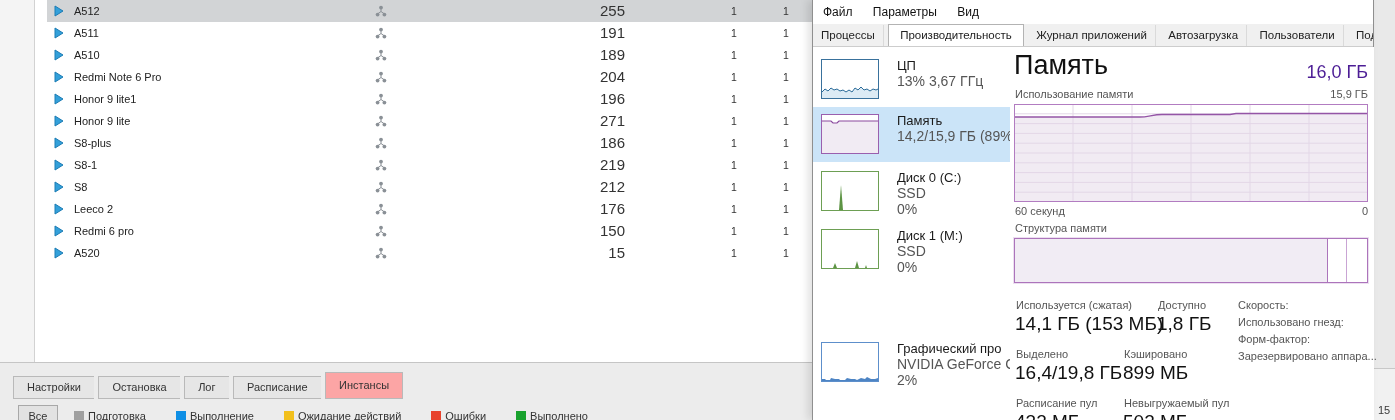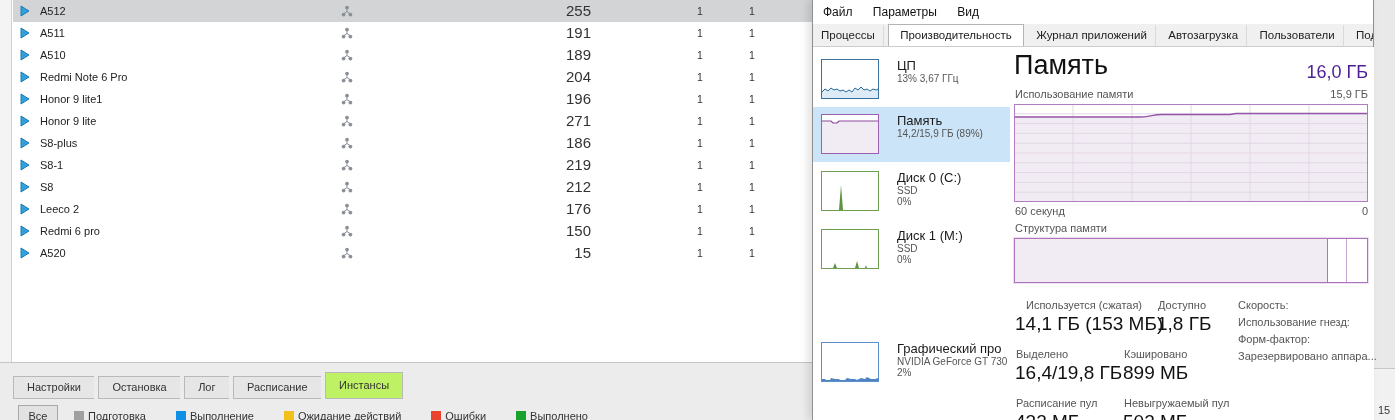--- a/index.html
+++ b/index.html
@@ -1,18 +1,18 @@
 <!DOCTYPE html>
 <html><head>
 <meta charset="utf-8">
 <style>
   * { margin:0; padding:0; box-sizing:border-box; }
   body { width:1395px; height:420px; overflow:hidden; position:relative;
          font-family:"Liberation Sans", sans-serif; background:#fff; color:#222; }
-  .abs { position:absolute; }
+  .abs { position:absolute;padding-left:34px; }
 
   
   #left-app { left:0; top:0; width:1395px; height:420px; background:#fff; }
   #left-gutter { left:0; top:0; width:12px; height:362px; background:#f4f4f4; border-right:1px solid #d2d2d2; }
   #scroll-frag { left:789px; top:0; width:15px; height:11px; background:#c9c9c9; }
 
   #device-list { left:13px; top:0; width:800px; }
   .dev-row { position:relative; height:22px; line-height:22px; font-size:11px; color:#222; }
   .dev-row.active { background:#d2d4d6; }
   .dev-row .play-ic { position:absolute; left:7px; top:5px; width:10px; height:12px; }
@@ -20,21 +20,21 @@
   .dev-row .tree-ic { position:absolute; left:328px; top:5px; width:12px; height:12px; }
   .dev-row .cnt { position:absolute; left:528px; width:50px; text-align:right; font-size:15px; color:#333; }
   .dev-row .c1 { position:absolute; left:672px; width:30px; text-align:center; font-size:10.5px; color:#333; }
   .dev-row .c2 { position:absolute; left:724px; width:30px; text-align:center; font-size:10.5px; color:#333; }
 
   #bottom-panel { left:0; top:362px; width:813px; height:58px; background:#ececec; border-top:1px solid #c5c5c5; }
   #left-tabs { position:absolute; left:13px; top:11px; height:24px; }
   .ltab { display:inline-block; padding:4px 13px 5px; font-size:11px; color:#333; background:#e6e6e6;
           border:1px solid #b9b9b9; border-right:none; vertical-align:bottom; }
   .ltab:last-child { border-right:1px solid #b9b9b9; }
-  .ltab.active { background:#bef264; padding-top:6px; padding-bottom:7px; margin-top:-2px; border-right:1px solid #b9b9b9; }
+  .ltab.active { background:#fca5a5; padding-top:6px; padding-bottom:7px; margin-top:-2px; border-right:1px solid #b9b9b9; }
   #left-legend { position:absolute; left:18px; top:42px; height:22px; white-space:nowrap; font-size:11px; color:#333; }
   #all-btn { display:inline-block; width:40px; height:22px; line-height:20px; text-align:center;
              background:#e2e2e2; border:1px solid #a8a8a8; margin-right:16px; font-size:11px; }
   .leg-item { display:inline-block; margin-right:30px; }
   .leg-sq { display:inline-block; width:10px; height:10px; margin-right:4px; vertical-align:-1px; }
 
   #right-strip { left:1374px; top:0; width:21px; height:420px; background:#e9e9e9; }
   #right-strip .band { position:absolute; left:0; top:368px; width:21px; height:52px; background:#f1f1f1; border-top:1px solid #c8c8c8; }
   #corner-text { position:absolute; left:4px; top:404px; font-size:11px; color:#3a3a3a; }
 
@@ -48,21 +48,21 @@
                  border-bottom:1px solid #cdcdcd; white-space:nowrap; overflow:hidden; }
   .tm-tab { display:inline-block; padding:4px 8px 5px; font-size:11.5px; color:#222; border-right:1px solid #dadada; }
   .tm-tab.active { background:#fff; border:1px solid #b3b3b3; border-bottom:1px solid #fff; position:relative; top:0px; margin-bottom:-1px; padding:4px 11px 6px; }
 
   #tm-sidebar { position:absolute; left:0; top:47px; width:197px; height:373px; background:#fff; }
   .sb-item { position:absolute; left:0; width:197px; padding:6px 0 0 8px; }
   .sb-item.selected { background:#cbe4f8; }
   .sb-thumb { position:absolute; left:8px; top:7px; width:58px; height:40px; }
   .sb-text { margin-left:76px; }
   .sb-title { font-size:13px; color:#1a1a1a; white-space:nowrap; overflow:hidden; max-width:118px; }
-  .sb-sub { font-size:10px; color:#555; white-space:nowrap; overflow:hidden; max-width:120px; }
+  .sb-sub { font-size:14px; color:#555; white-space:nowrap; overflow:hidden; max-width:120px; }
 
   #tm-main { position:absolute; left:197px; top:47px; width:364px; height:373px; background:#fff; }
   #mem-title { position:absolute; left:4px; top:3px; font-size:27px; font-weight:300; color:#111; }
   #mem-cap { position:absolute; right:6px; top:15px; font-size:18px; color:#4c1d95; }
   #usage-label { position:absolute; left:5px; top:41px; font-size:11px; color:#555; }
   #usage-max { position:absolute; right:6px; top:41px; font-size:11px; color:#555; }
   #mem-graph { position:absolute; left:4px; top:57px; width:354px; height:98px; }
   #time-label { position:absolute; left:5px; top:158px; font-size:11px; color:#555; }
   #time-zero { position:absolute; right:6px; top:158px; font-size:11px; color:#555; }
   #comp-label { position:absolute; left:5px; top:175px; font-size:11px; color:#555; }
@@ -491,27 +491,27 @@
     <div id="time-label">60 секунд</div>
     <div id="time-zero">0</div>
     <div id="comp-label">Структура памяти</div>
 
     <div id="comp-bar">
       <div class="seg-used"></div>
       <div class="seg-mod"></div>
       <div class="seg-free"></div>
     </div>
 
-    <div class="stat-label" style="left:16px;top:252px;">Используется (сжатая)</div>
+    <div class="stat-label" style="left:6px;top:252px;">Используется (сжатая)</div>
     <div class="stat-value" style="left:5px;top:266px;">14,1 ГБ (153 МБ)</div>
     <div class="stat-label" style="left:148px;top:252px;">Доступно</div>
     <div class="stat-value" style="left:147px;top:266px;">1,8 ГБ</div>
 
     <div class="hw-line" style="left:228px;top:252px;">Скорость:</div>
-    <div class="hw-line" style="left:228px;top:269px;">Использование гнезд:</div>
+    <div class="hw-line" style="left:228px;top:269px;">Использовано гнезд:</div>
     <div class="hw-line" style="left:228px;top:286px;">Форм-фактор:</div>
     <div class="hw-line" style="left:228px;top:303px;">Зарезервировано аппара...</div>
 
     <div class="stat-label" style="left:6px;top:301px;">Выделено</div>
     <div class="stat-value" style="left:5px;top:315px;">16,4/19,8 ГБ</div>
     <div class="stat-label" style="left:114px;top:301px;">Кэшировано</div>
     <div class="stat-value" style="left:113px;top:315px;">899 МБ</div>
 
     <div class="stat-label" style="left:6px;top:350px;">Расписание пул</div>
     <div class="stat-value" style="left:5px;top:364px;">432 МБ</div>

